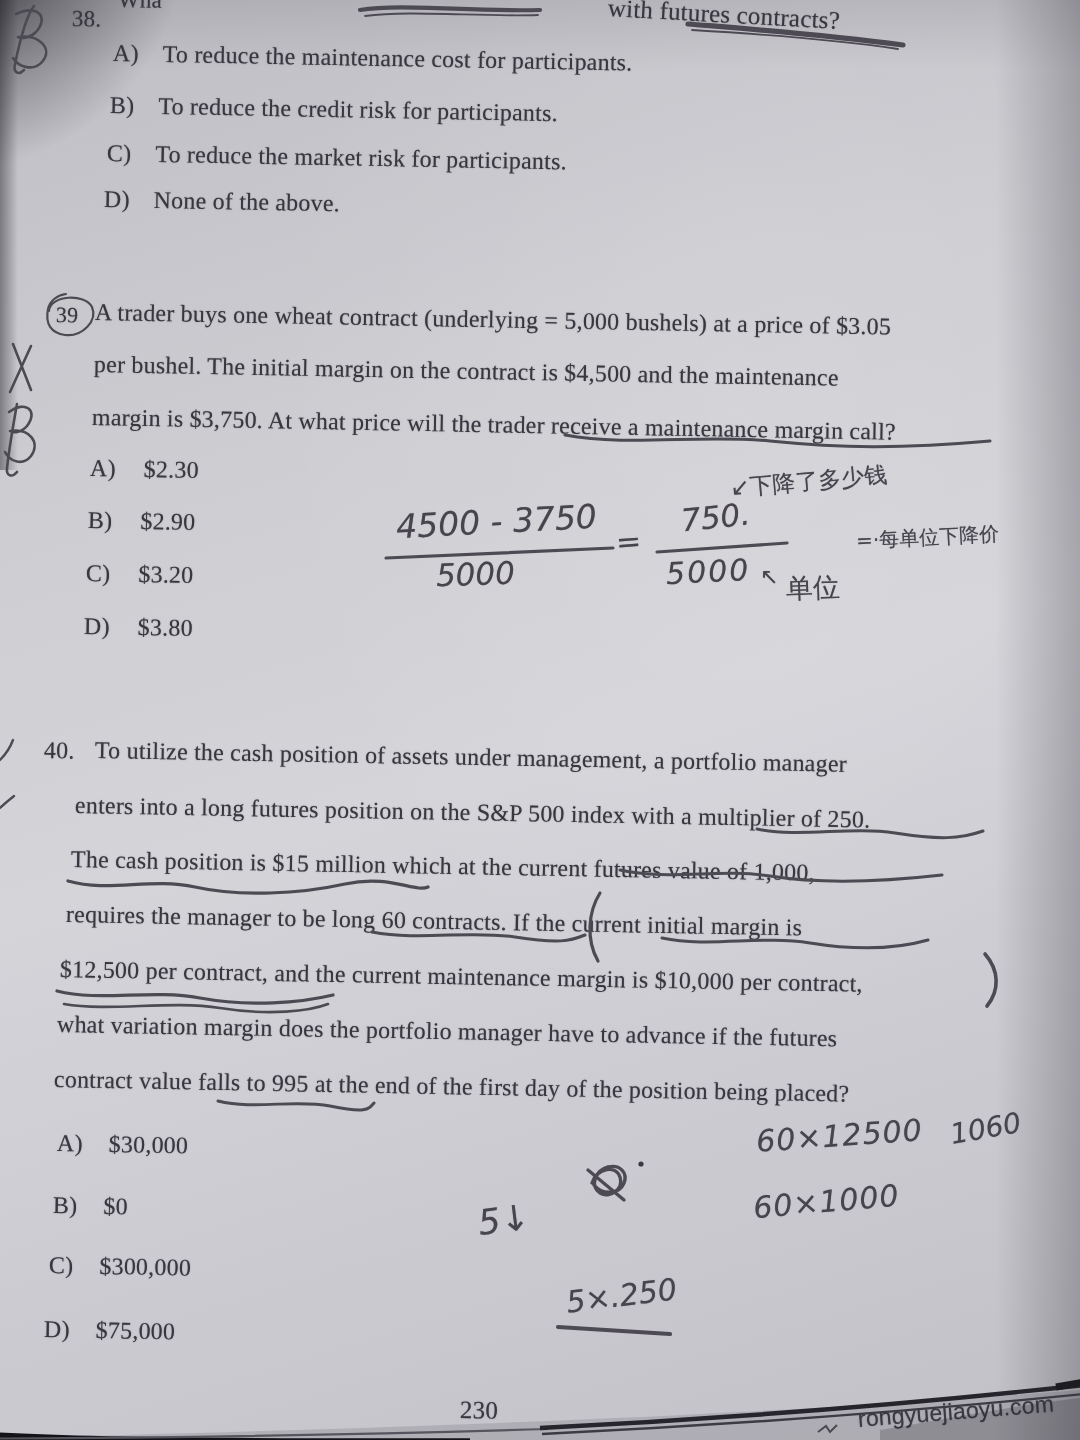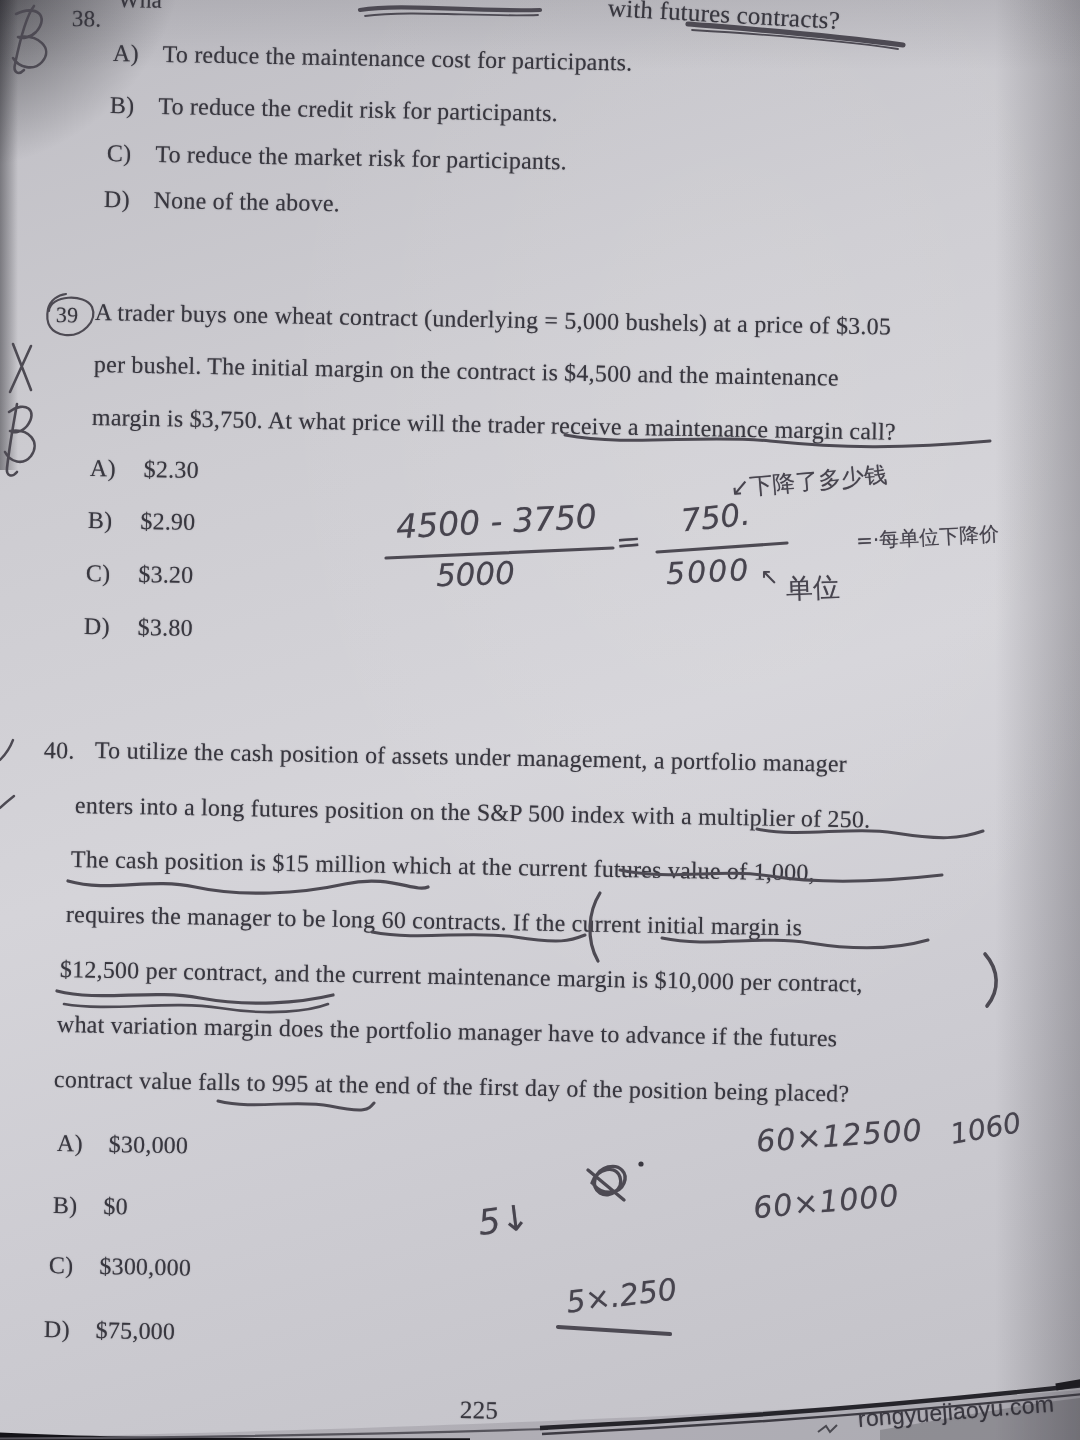--- a/index.html
+++ b/index.html
@@ -100,21 +100,21 @@
   </div>
   <div class="tl opt" style="left:49px;top:1252px;">
     <span class="lab" style="margin-right:26px;">C)</span>
     <span>$300,000</span>
   </div>
   <div class="tl opt" style="left:44px;top:1316px;">
     <span class="lab" style="margin-right:26px;">D)</span>
     <span>$75,000</span>
   </div>
 
-  <div class="tl" style="left:460px;top:1396px;font-size:25px;transform:rotate(1deg);">225</div>
+  <div class="tl" style="left:460px;top:1396px;font-size:25px;transform:rotate(1deg);">230</div>
   <div class="tl" style="left:858px;top:1406px;font-size:23px;font-family:'Liberation Sans','DejaVu Sans',sans-serif;color:#3b3a42;transform:rotate(-4.5deg);">rongyuejiaoyu.com</div>
 
   <div class="hw" style="left:396px;top:502px;font-size:33px;transform:rotate(-3deg);">4500 - 3750</div>
   <div class="hw" style="left:436px;top:556px;font-size:31px;transform:rotate(-2deg);">5000</div>
   <div class="hw" style="left:616px;top:524px;font-size:30px;transform:rotate(-4deg);">=</div>
   <div class="hw" style="left:681px;top:499px;font-size:31px;transform:rotate(-6deg);">750.</div>
   <div class="hw" style="left:666px;top:554px;font-size:30px;letter-spacing:2px;transform:rotate(-3deg);">5000</div>
   <div class="hw up" style="left:760px;top:564px;font-size:22px;">↖</div>
   <div class="hw up" style="left:786px;top:570px;font-size:27px;transform:rotate(-2deg);">单位</div>
   <div class="hw up" style="left:730px;top:466px;font-size:23px;transform:rotate(-5deg);">↙下降了多少钱</div>

